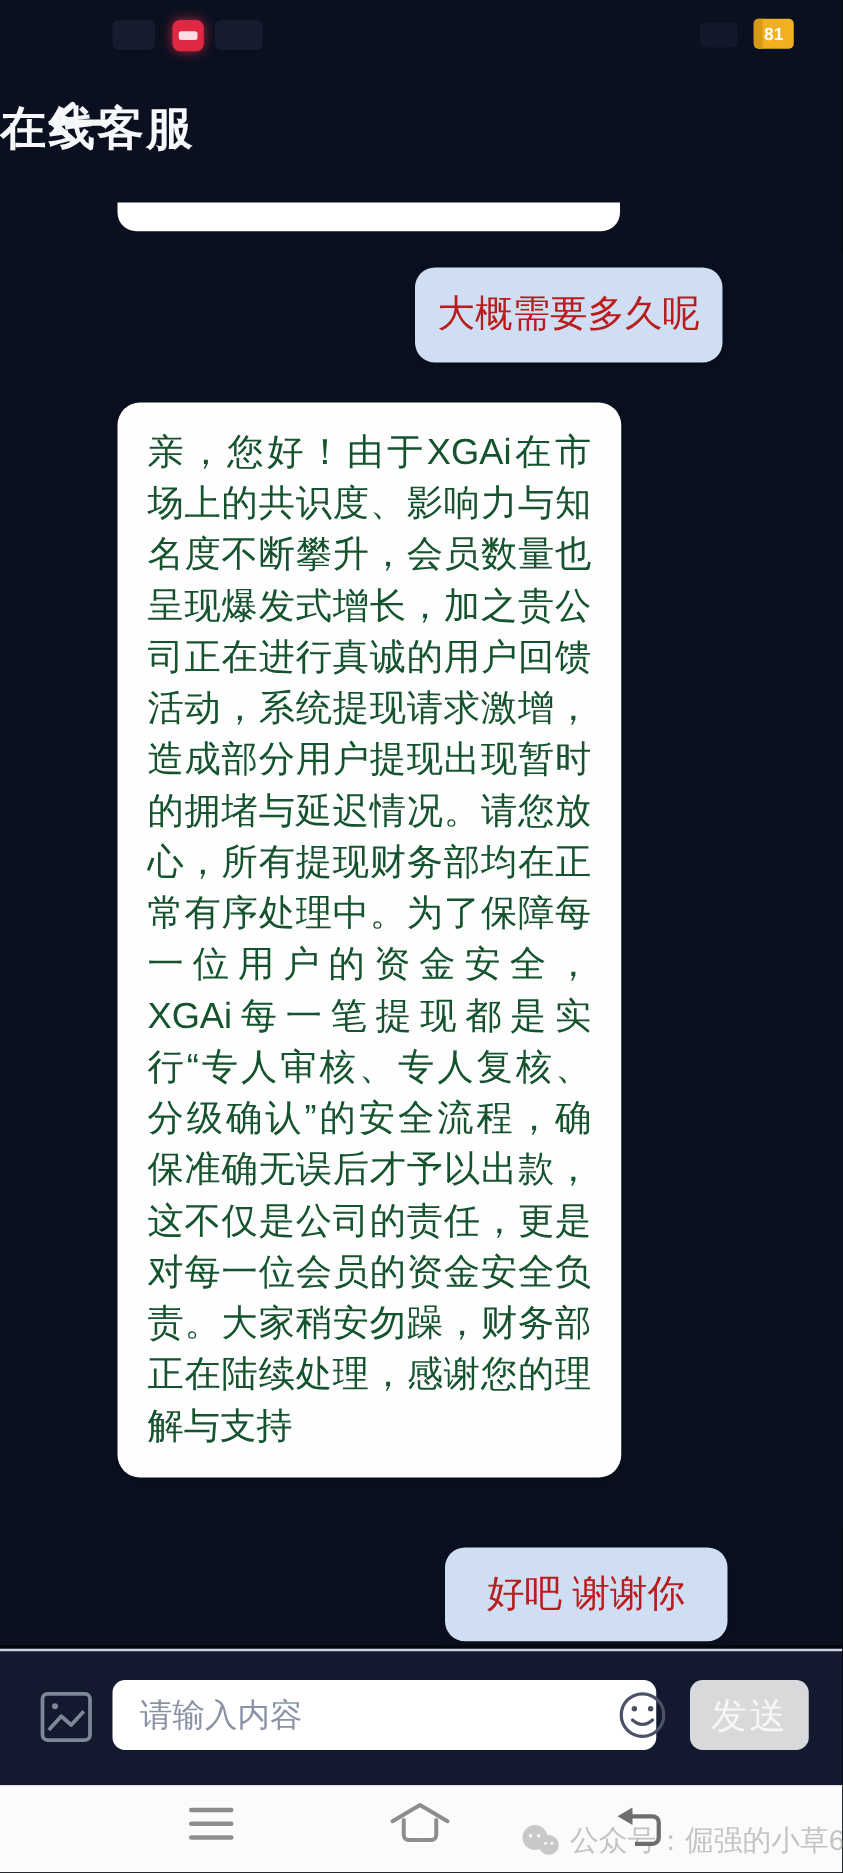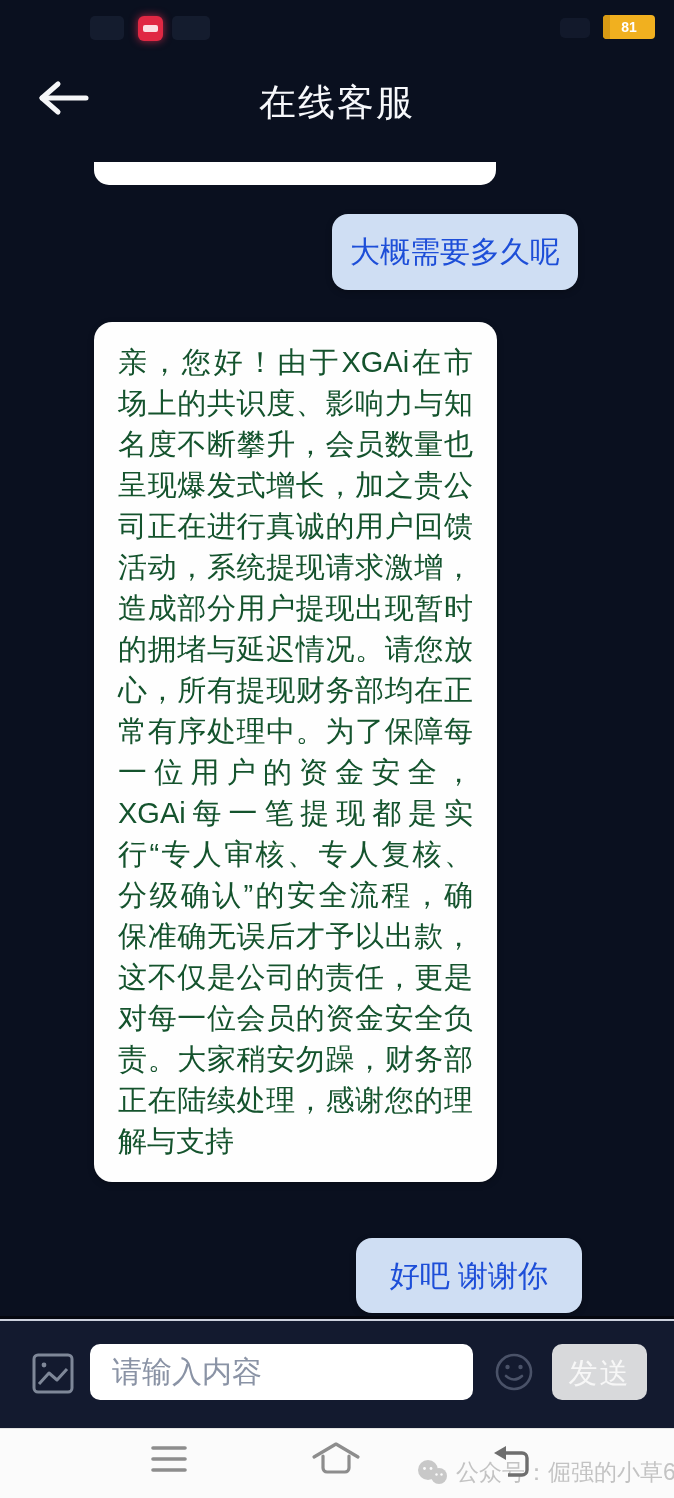--- a/index.html
+++ b/index.html
@@ -5,48 +5,48 @@
   html,body{margin:0;padding:0;background:#05070f;}
   *{box-sizing:border-box;font-family:"Liberation Sans","DejaVu Sans",sans-serif;}
   #screen{position:relative;width:674px;height:1498px;background:#0a101f;overflow:hidden;margin:0 auto;}
 
   
   .sb-blur{position:absolute;border-radius:5px;background:rgba(120,140,190,0.10);}
   .red-app{position:absolute;left:138px;top:16px;width:25px;height:25px;border-radius:6px;
     background:#e02843;box-shadow:0 0 9px rgba(235,45,80,.75);}
   .red-app i{position:absolute;left:5px;top:9px;width:15px;height:7px;border-radius:2px;
     background:rgba(255,255,255,.85);filter:blur(.6px);}
-  .battery{position:absolute;left:603px;top:15px;width:52px;height:24px;border-radius:4px;
+  .battery{position:absolute;left:603px;top:15px;width:32px;height:24px;border-radius:4px;
     background:#f1b01f;color:#ffffff;font-size:14px;font-weight:bold;text-align:center;line-height:24px;}
   .battery::before{content:"";position:absolute;left:0;top:0;width:7px;height:24px;
     border-radius:4px 0 0 4px;background:#d89a14;}
   .battery span{position:relative;}
 
   
   .back-btn{position:absolute;left:34px;top:76px;width:58px;height:44px;cursor:pointer;}
-  .page-title{position:absolute;left:0;right:0;top:78px;text-align:center;color:#f7f8fb;
-    font-size:37px;font-weight:400;letter-spacing:2px;}
+  .page-title{position:absolute;left:0;right:0;top:78px;text-align:left;color:#f7f8fb;
+    font-size:37px;font-weight:700;letter-spacing:2px;}
 
   
   .partial-bubble{position:absolute;left:94px;top:162px;width:402px;height:23px;
     background:#ffffff;border-radius:0 0 15px 15px;}
-  .bubble-user{position:absolute;background:#cfdef3;color:#1d4ed8;border-radius:16px;
+  .bubble-user{position:absolute;background:#cfdef3;color:#b91c1c;border-radius:16px;
     font-size:30px;white-space:nowrap;box-shadow:0 2px 6px rgba(0,0,0,.25);}
   .bubble-u1{right:96px;top:214px;line-height:76px;padding:0 18px;}
   .bubble-u2{right:92px;top:1238px;line-height:75px;padding:0 34px;}
   .bubble-agent{position:absolute;left:94px;top:322px;width:403px;background:#fefefe;
     color:#14532d;border-radius:18px;padding:20px 24px;font-size:29px;line-height:41px;
     text-align:justify;box-shadow:0 2px 6px rgba(0,0,0,.25);}
 
   
   .composer{position:absolute;left:0;top:1319px;width:674px;height:109px;background:#131a2f;
     border-top:2px solid #ccd1dd;box-shadow:0 -3px 0 #05070f;}
   .photo-btn{position:absolute;left:32px;top:29px;width:42px;height:46px;cursor:pointer;}
-  .msg-input{position:absolute;left:90px;top:23px;width:383px;height:56px;border:none;
-    border-radius:10px;background:#ffffff;padding:0 22px;font-size:30px;color:#25304a;outline:none;}
+  .msg-input{position:absolute;left:90px;top:23px;width:435px;height:56px;border:none;
+    border-radius:10px;background:#ffffff;padding:0 22px;font-size:26px;color:#25304a;outline:none;}
   .msg-input::placeholder{color:#8a93a5;}
   .emoji-btn{position:absolute;left:494px;top:31px;width:40px;height:40px;cursor:pointer;}
   .send-btn{position:absolute;left:552px;top:23px;width:95px;height:56px;border:none;
     border-radius:10px;background:#d8d9db;color:#f7f7f7;font-size:29px;font-weight:500;
     letter-spacing:2px;cursor:pointer;line-height:56px;}
 
   
   .navbar{position:absolute;left:0;top:1428px;width:674px;height:70px;background:#fbfbfb;
     border-top:1px solid #e4e4e4;}
   .nav-menu{position:absolute;left:150px;top:14px;width:38px;height:32px;cursor:pointer;}

